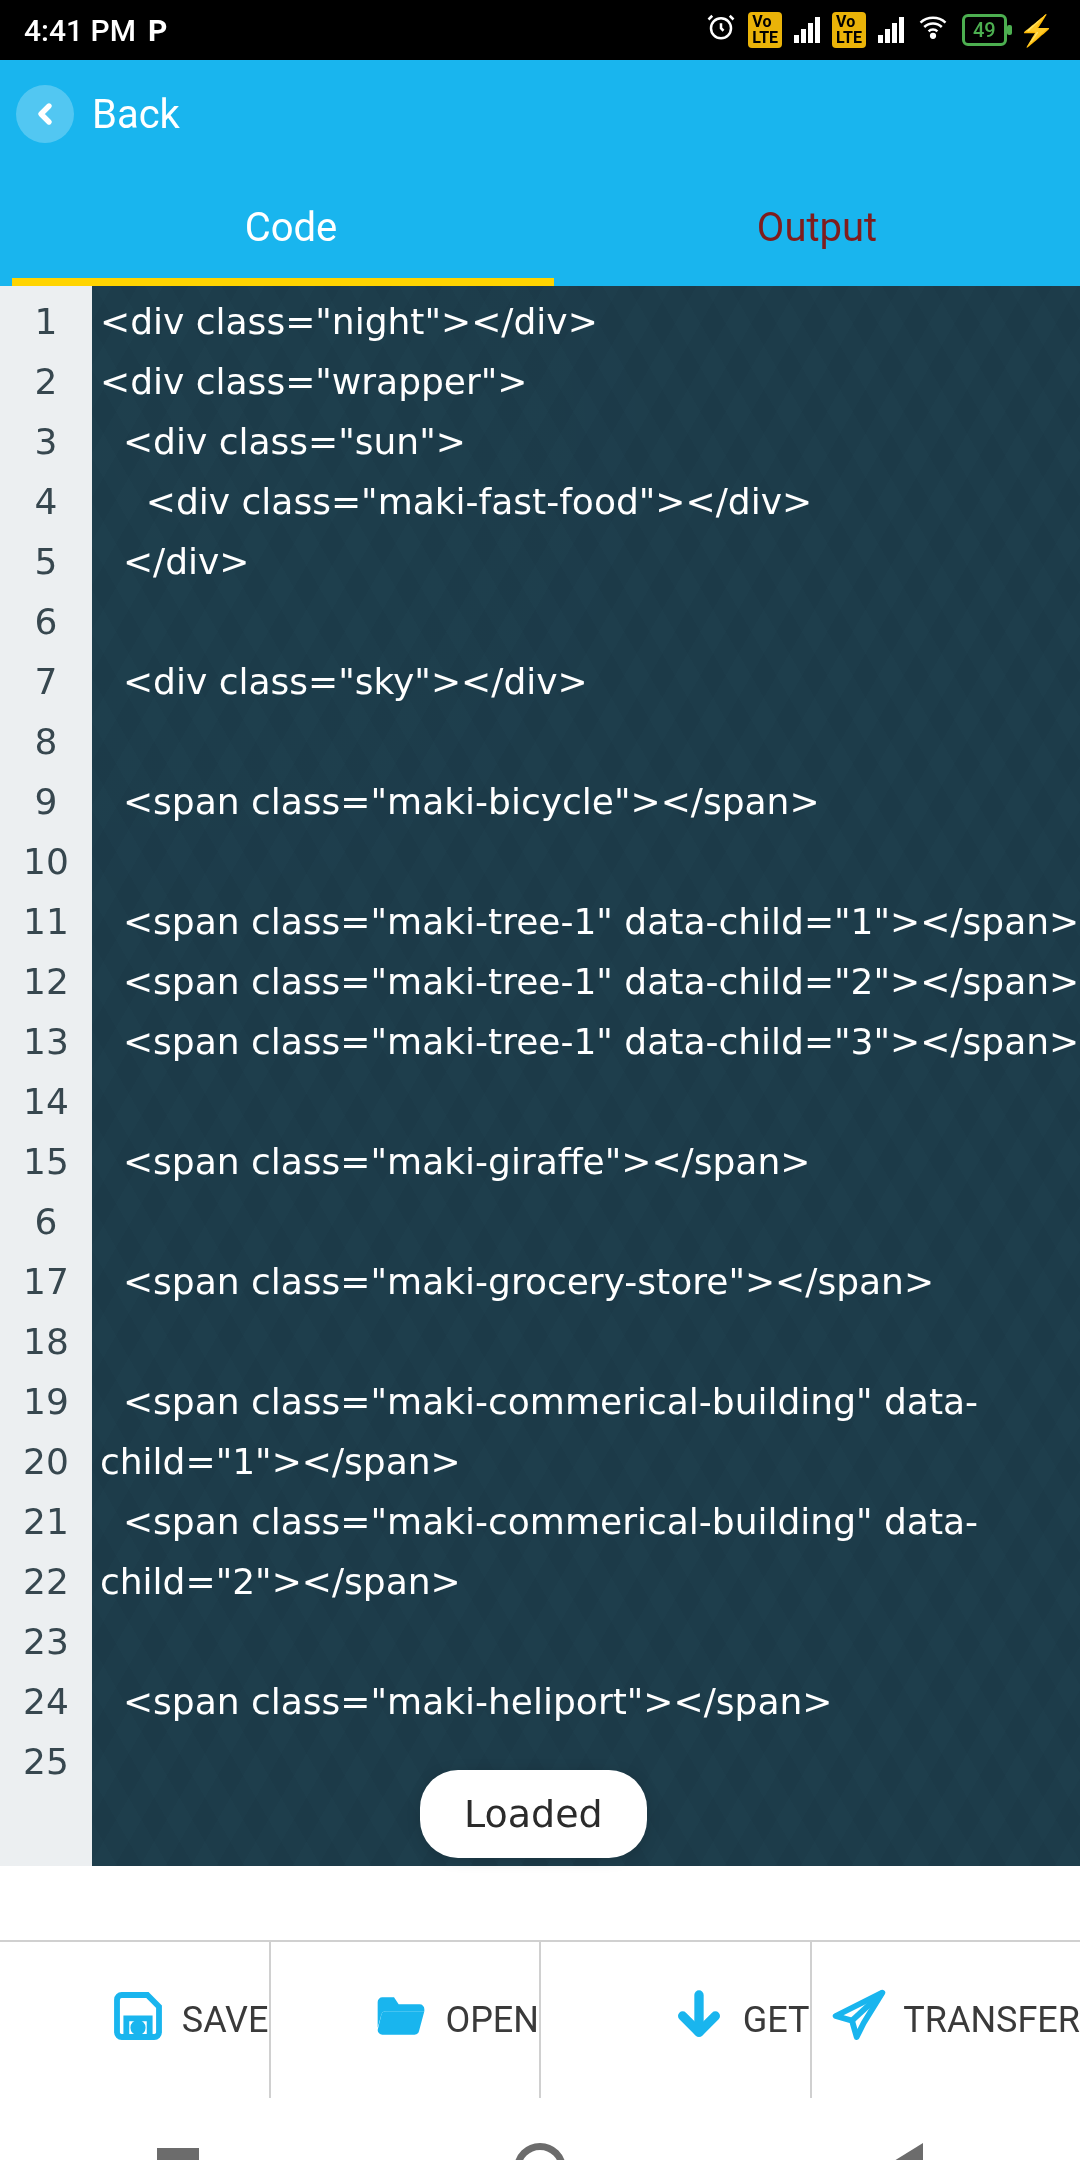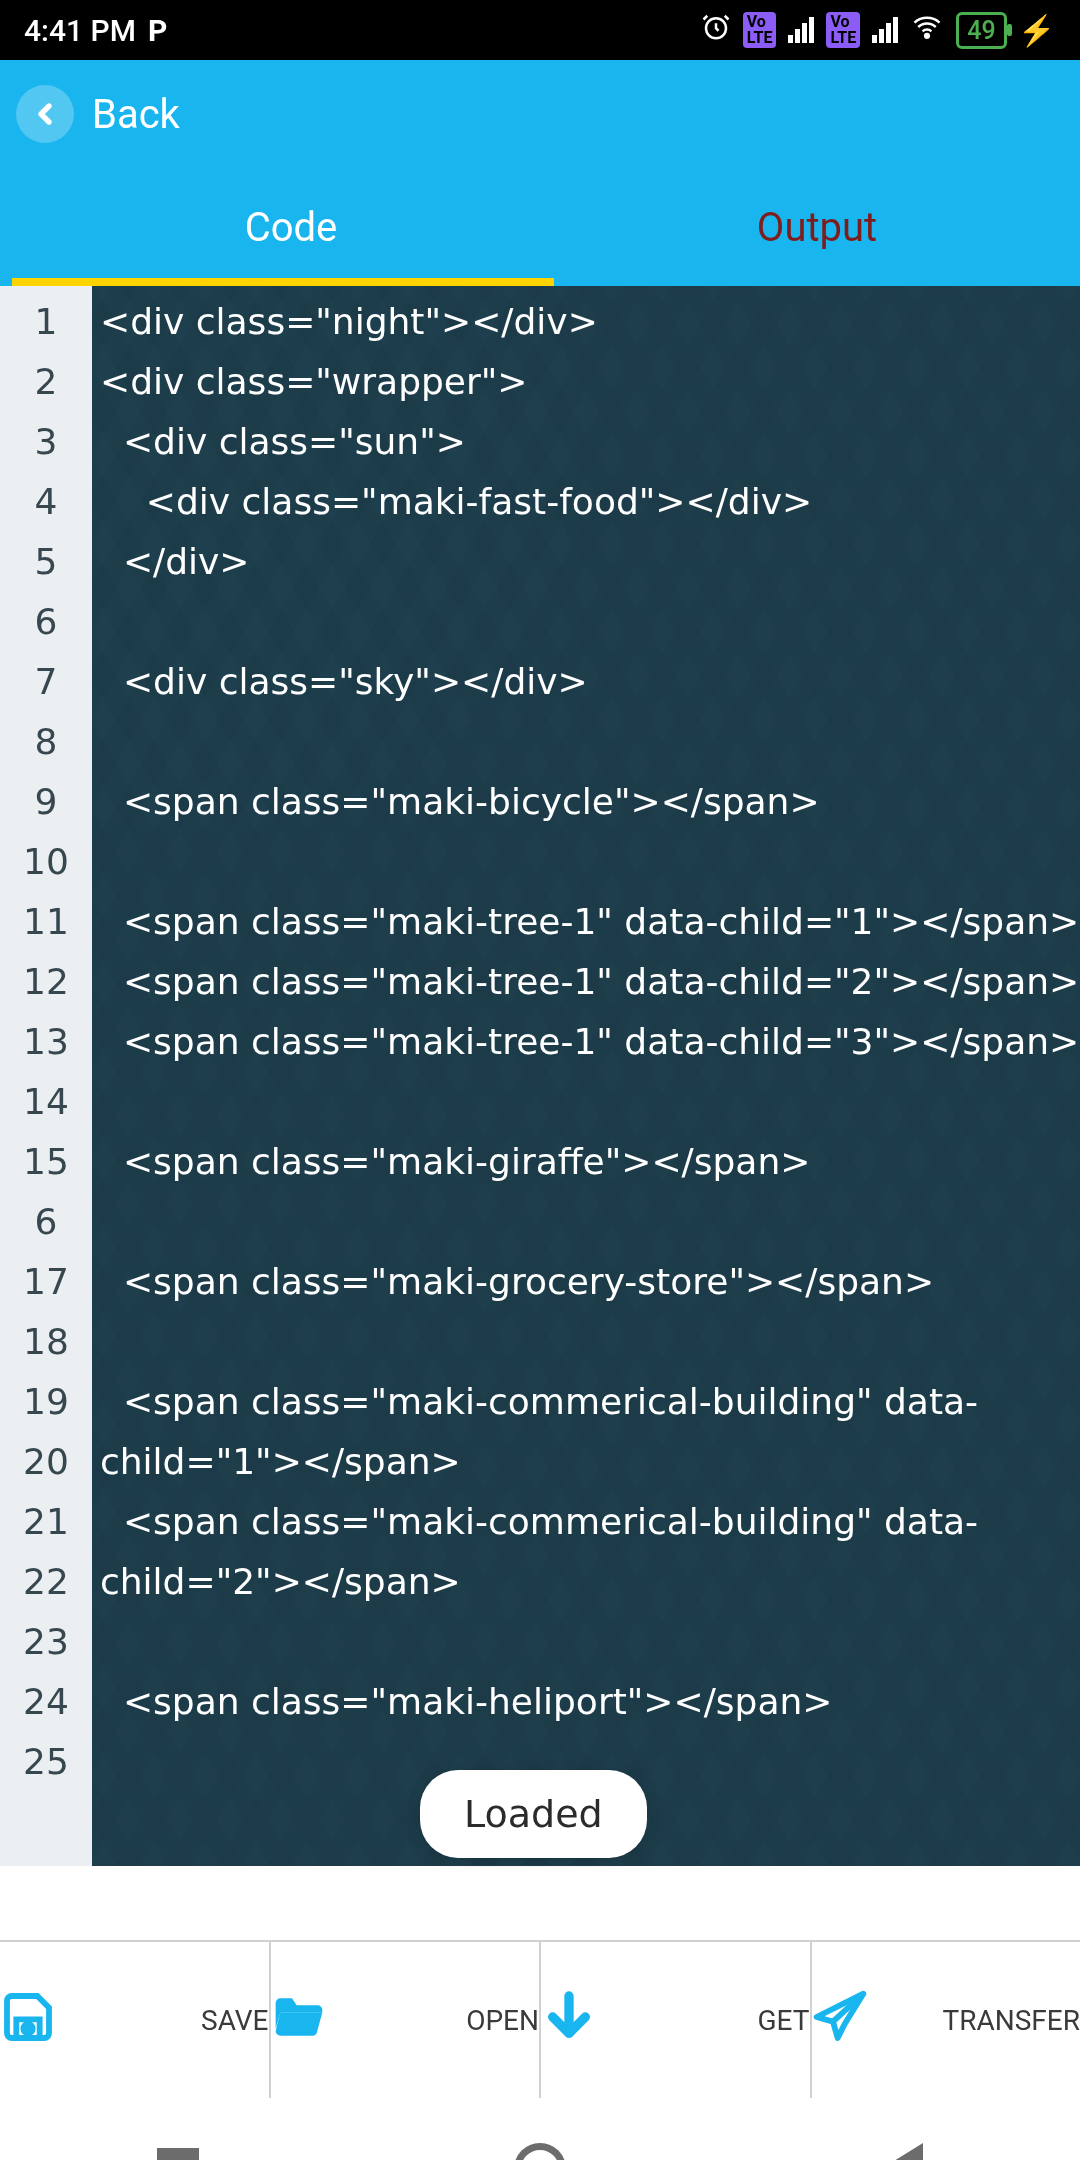--- a/index.html
+++ b/index.html
@@ -15,29 +15,29 @@
     justify-content: space-between;
     padding: 0 24px;
     font-size: 30px;
     font-weight: 500;
   }
   .status-left { display: flex; align-items: center; gap: 12px; }
   .status-right { display: flex; align-items: center; gap: 12px; }
   .battery {
     display: inline-flex; align-items: center;
     border: 3px solid #4caf50; border-radius: 6px;
-    padding: 1px 8px; font-size: 25px; color: #4caf50;
+    padding: 1px 8px; font-size: 20px; color: #4caf50;
     position: relative;
   }
   .battery::after {
     content: ""; position: absolute; right: -8px; top: 30%;
     width: 5px; height: 40%; background: #4caf50; border-radius: 2px;
   }
   .lte-box {
-    background: #8b5cf6; color: #000; font-size: 16px;
+    background: #eab308; color: #000; font-size: 16px;
     padding: 2px 4px; border-radius: 4px; font-weight: bold;
     line-height: 1;
   }
   .sig-bars { display:inline-flex; align-items:flex-end; gap:2px; }
   .sig-bars i { width:5px; background:#fff; display:block; }
   .sig-bars i:nth-child(1){height:8px}
   .sig-bars i:nth-child(2){height:14px}
   .sig-bars i:nth-child(3){height:20px}
   .sig-bars i:nth-child(4){height:26px}
 
@@ -132,23 +132,23 @@
 
   
   .toolbar-sep { height: 2px; background: #d0d0d0; }
   .toolbar {
     height: 156px;
     display: flex;
     background: #fff;
   }
   .tool-btn {
     flex: 1;
-    display: flex; align-items: center; justify-content: space-between;
+    display: flex; align-items: center; justify-content: flex-end;
     gap: 16px;
-    font-size: 28px;
+    font-size: 36px;
     color: #3a3a3a;
     border-right: 2px solid #d0d0d0;
     position: relative;
   }
   .tool-btn:last-child { border-right: none; }
   .tool-icon { color: #19b5ee; }
 
   
   .nav-bar {
     height: 124px;

